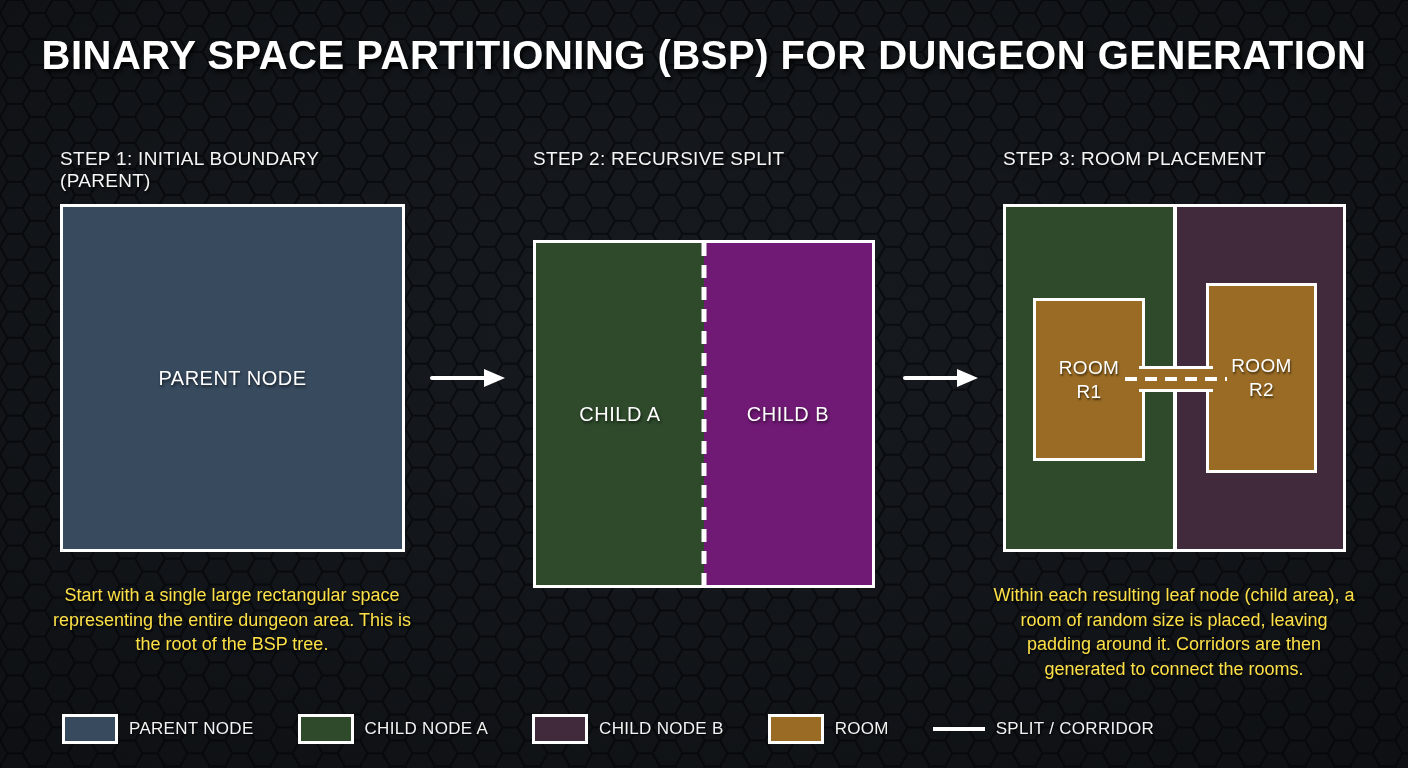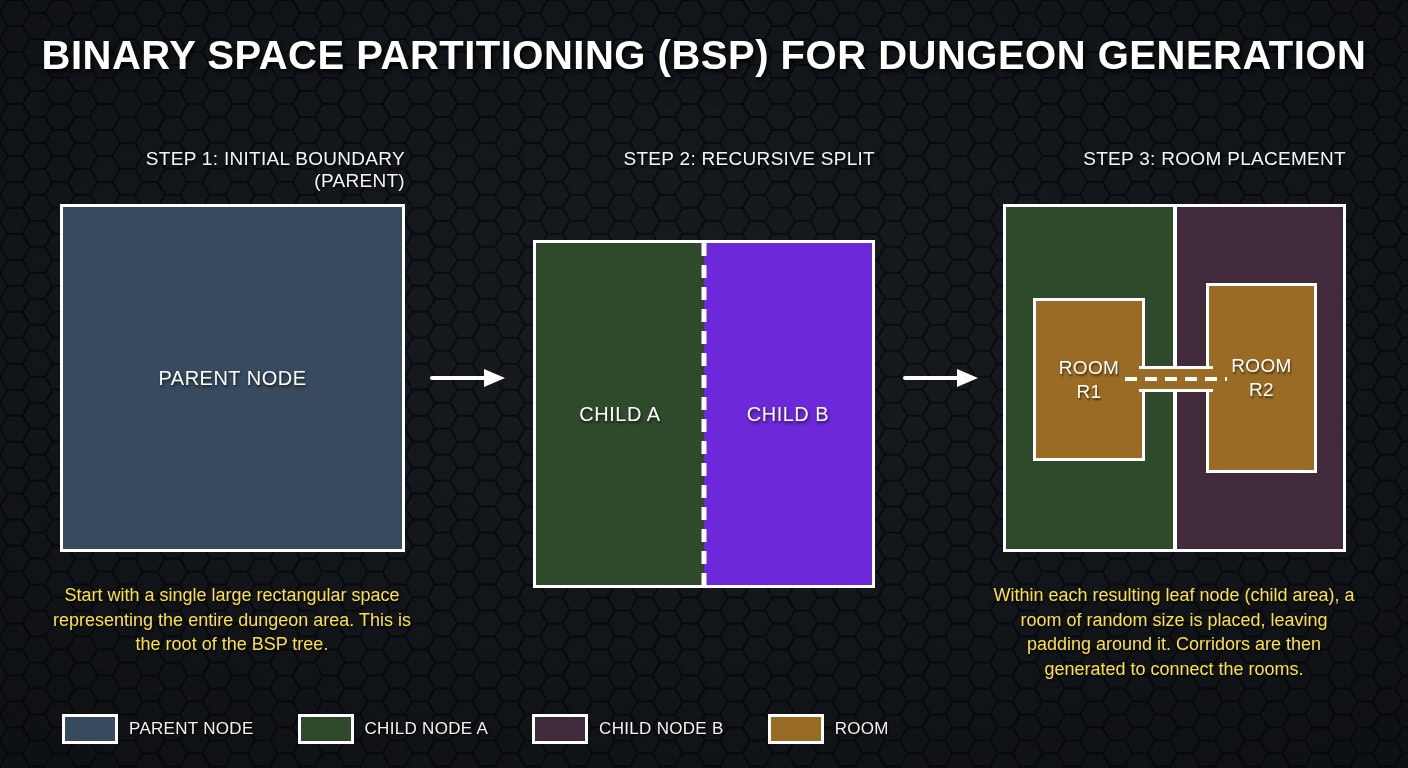--- a/index.html
+++ b/index.html
@@ -16,21 +16,21 @@
   }
   .layer{position:absolute;top:0;left:0;width:1408px;height:768px;z-index:2;padding-left:44px;}
 
   .title{
     position:absolute;top:33px;left:0;width:1408px;text-align:center;
     font-size:40px;font-weight:bold;color:#ffffff;letter-spacing:0.5px;
     text-shadow:2px 3px 4px rgba(0,0,0,0.9);
   }
 
   .step-heading{
-    position:absolute;top:148px;text-align:right;
+    position:absolute;top:148px;text-align:left;
     font-size:19px;font-weight:500;color:#f5f5f5;letter-spacing:0.3px;
     text-shadow:1px 2px 3px rgba(0,0,0,0.85);
   }
   #heading-1{left:60px;width:345px;}
   #heading-2{left:533px;width:342px;}
   #heading-3{left:1003px;width:343px;}
 
   .panel{
     position:absolute;top:204px;height:348px;box-sizing:border-box;
     border:3px solid #ffffff;
@@ -136,21 +136,21 @@
 
   <div class="arrow" id="arrow-1">
     <div class="shaft"></div>
     <div class="head"></div>
   </div>
 
   <div class="panel" id="panel-2">
     <div class="half" style="background: rgb(46, 74, 43);">
       <span class="panel-label">CHILD A</span>
     </div>
-    <div class="half" style="background: #6d28d9;">
+    <div class="half" style="background: #701a75;">
       <span class="panel-label">CHILD B</span>
     </div>
     <div class="split-dash"></div>
   </div>
 
   <div class="arrow" id="arrow-2">
     <div class="shaft"></div>
     <div class="head"></div>
   </div>
 
@@ -185,15 +185,19 @@
       <span class="legend-label">CHILD NODE A</span>
     </div>
     <div class="legend-item">
       <div class="swatch" style="background: rgb(64, 42, 60);"></div>
       <span class="legend-label">CHILD NODE B</span>
     </div>
     <div class="legend-item">
       <div class="swatch" style="background: rgb(153, 107, 36);"></div>
       <span class="legend-label">ROOM</span>
     </div>
+    <div class="legend-item">
+      <div class="line-swatch" style="background: rgb(255, 255, 255);"></div>
+      <span class="legend-label">SPLIT / CORRIDOR</span>
+    </div>
   </div>
 
 </div>
 
 </body></html>

